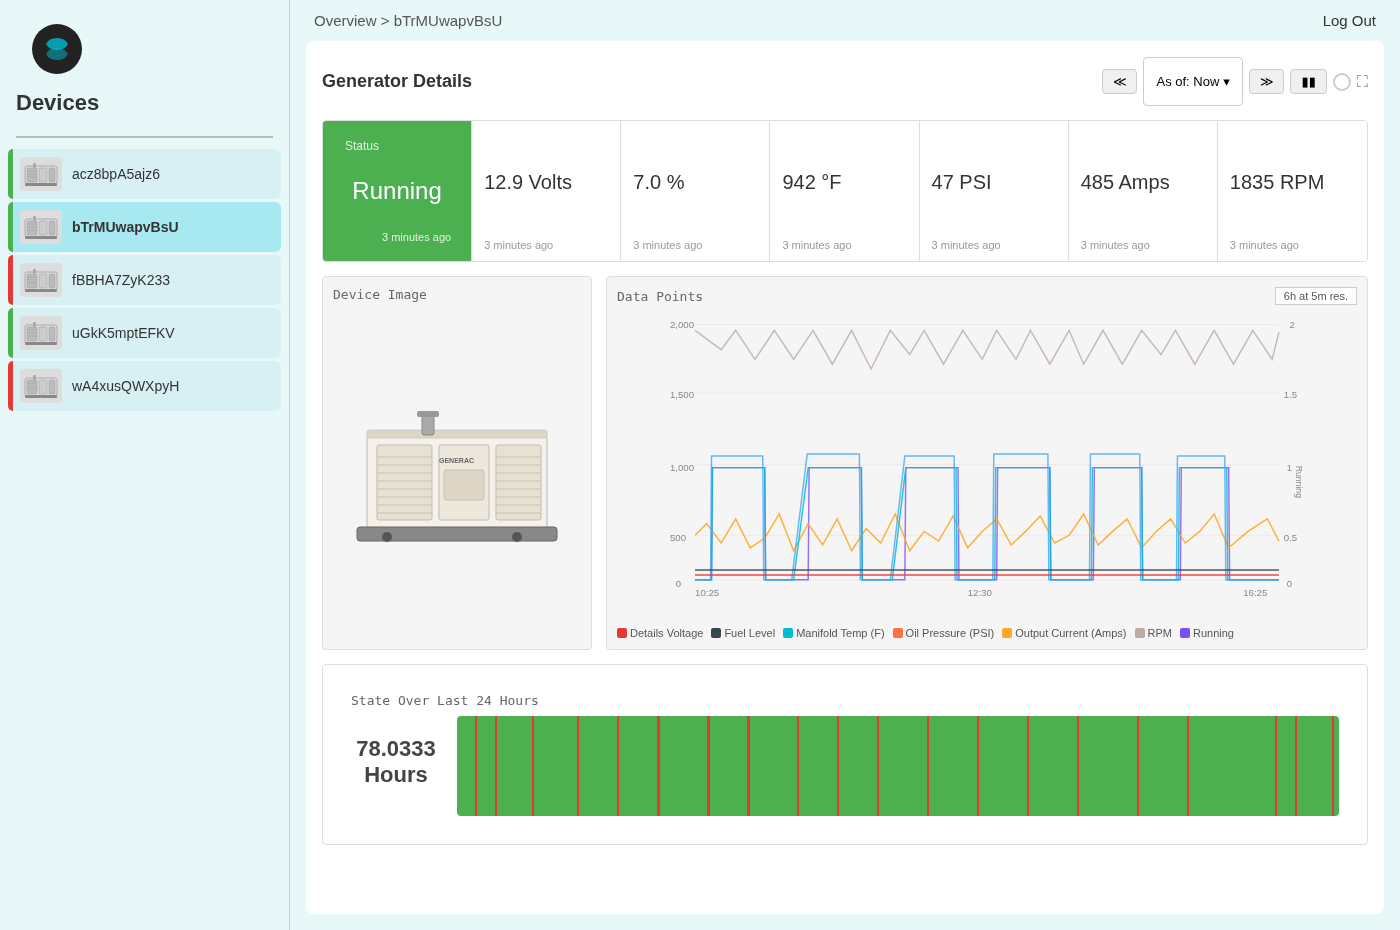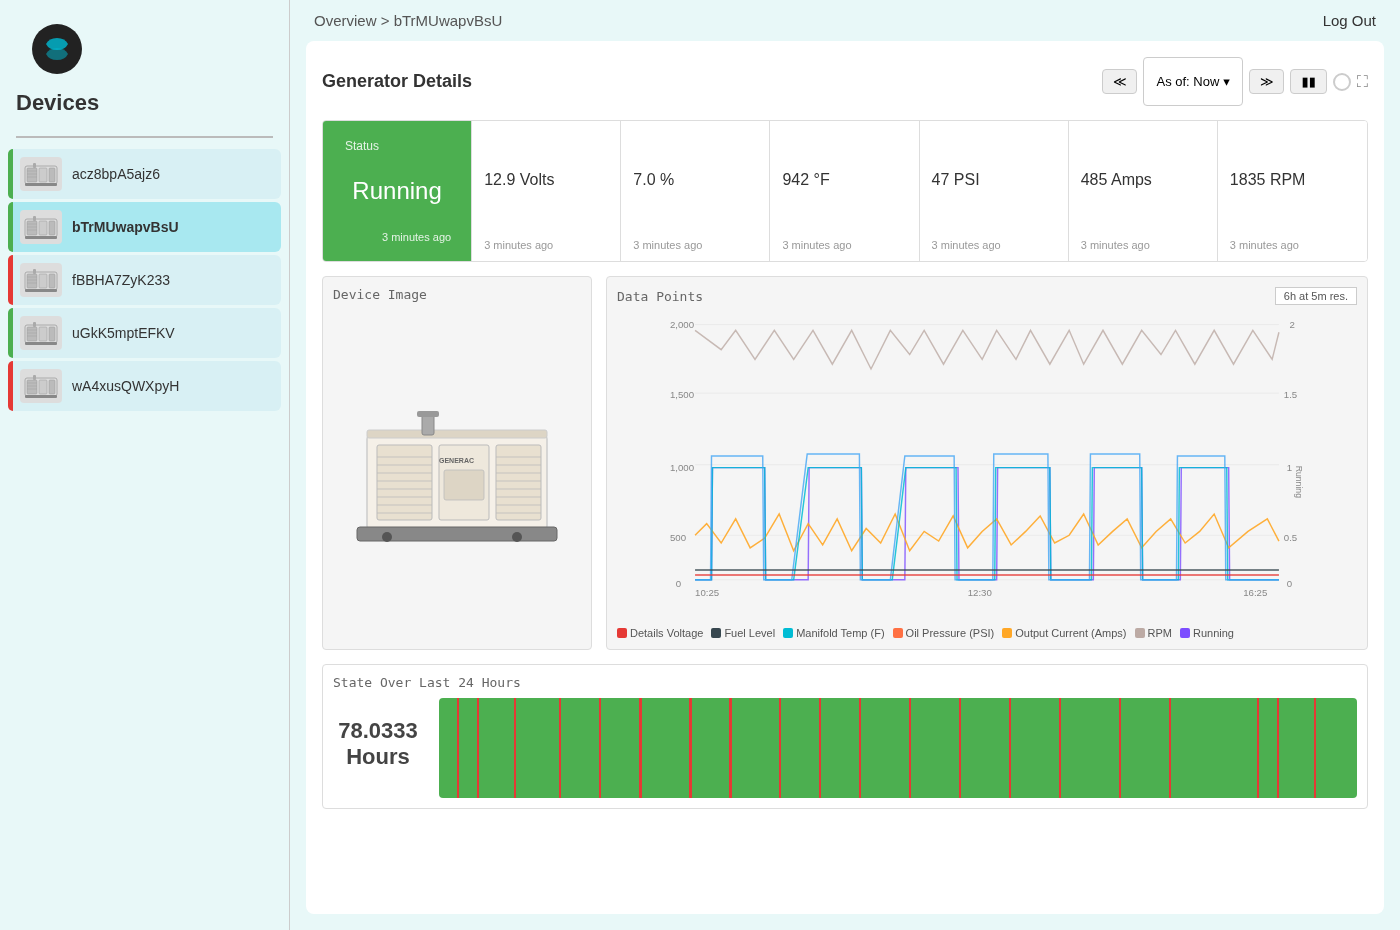--- a/index.html
+++ b/index.html
@@ -130,21 +130,21 @@
       min-height: 140px;
     }
     .status-card:last-child { border-right: none; }
     .status-card-label { font-size: 12px; color: #666; margin-bottom: 6px; }
     .status-card.running-card {
       background: #4caf50;
       display: flex; justify-content: center;
       flex-direction: column;
     }
     .running-text { font-size: 24px; color: white; font-weight: 400; }
-    .status-card-value { font-size: 16px; color: #333; font-weight: 400; margin-top: auto; }
+    .status-card-value { font-size: 20px; color: #333; font-weight: 400; margin-top: auto; }
     .status-card-time { font-size: 11px; color: #999; margin-top: auto; }
     .running-card-inner { position: relative; width: 100%; height: 100%; display: flex; align-items: center; justify-content: center; flex-direction: column; }
 
     
     #lower-row {
       display: grid;
       grid-template-columns: 270px 1fr;
       gap: 14px;
       margin-bottom: 14px;
     }
@@ -177,21 +177,21 @@
     
     #chart-legend {
       display: flex; flex-wrap: wrap; gap: 8px; margin-top: 6px;
       font-size: 11px; color: #555;
     }
     .legend-item { display: flex; align-items: center; gap: 3px; }
     .legend-dot { width: 10px; height: 10px; border-radius: 2px; flex-shrink: 0; }
 
     
     #state-panel {
-      border: 1px solid #ddd; border-radius: 4px; padding: 10px;
+      border: 1px solid #ddd; border-radius: 4px; padding: 28px;
       background: white;
     }
     #state-panel-title { font-size: 13px; color: #666; margin-bottom: 8px; font-family: monospace; }
     #state-row-inner {
       display: flex; align-items: flex-start; gap: 16px;
     }
     #state-hours {
       font-size: 22px; font-weight: 600; color: #444;
       min-width: 90px; text-align: center;
       padding-top: 20px;

